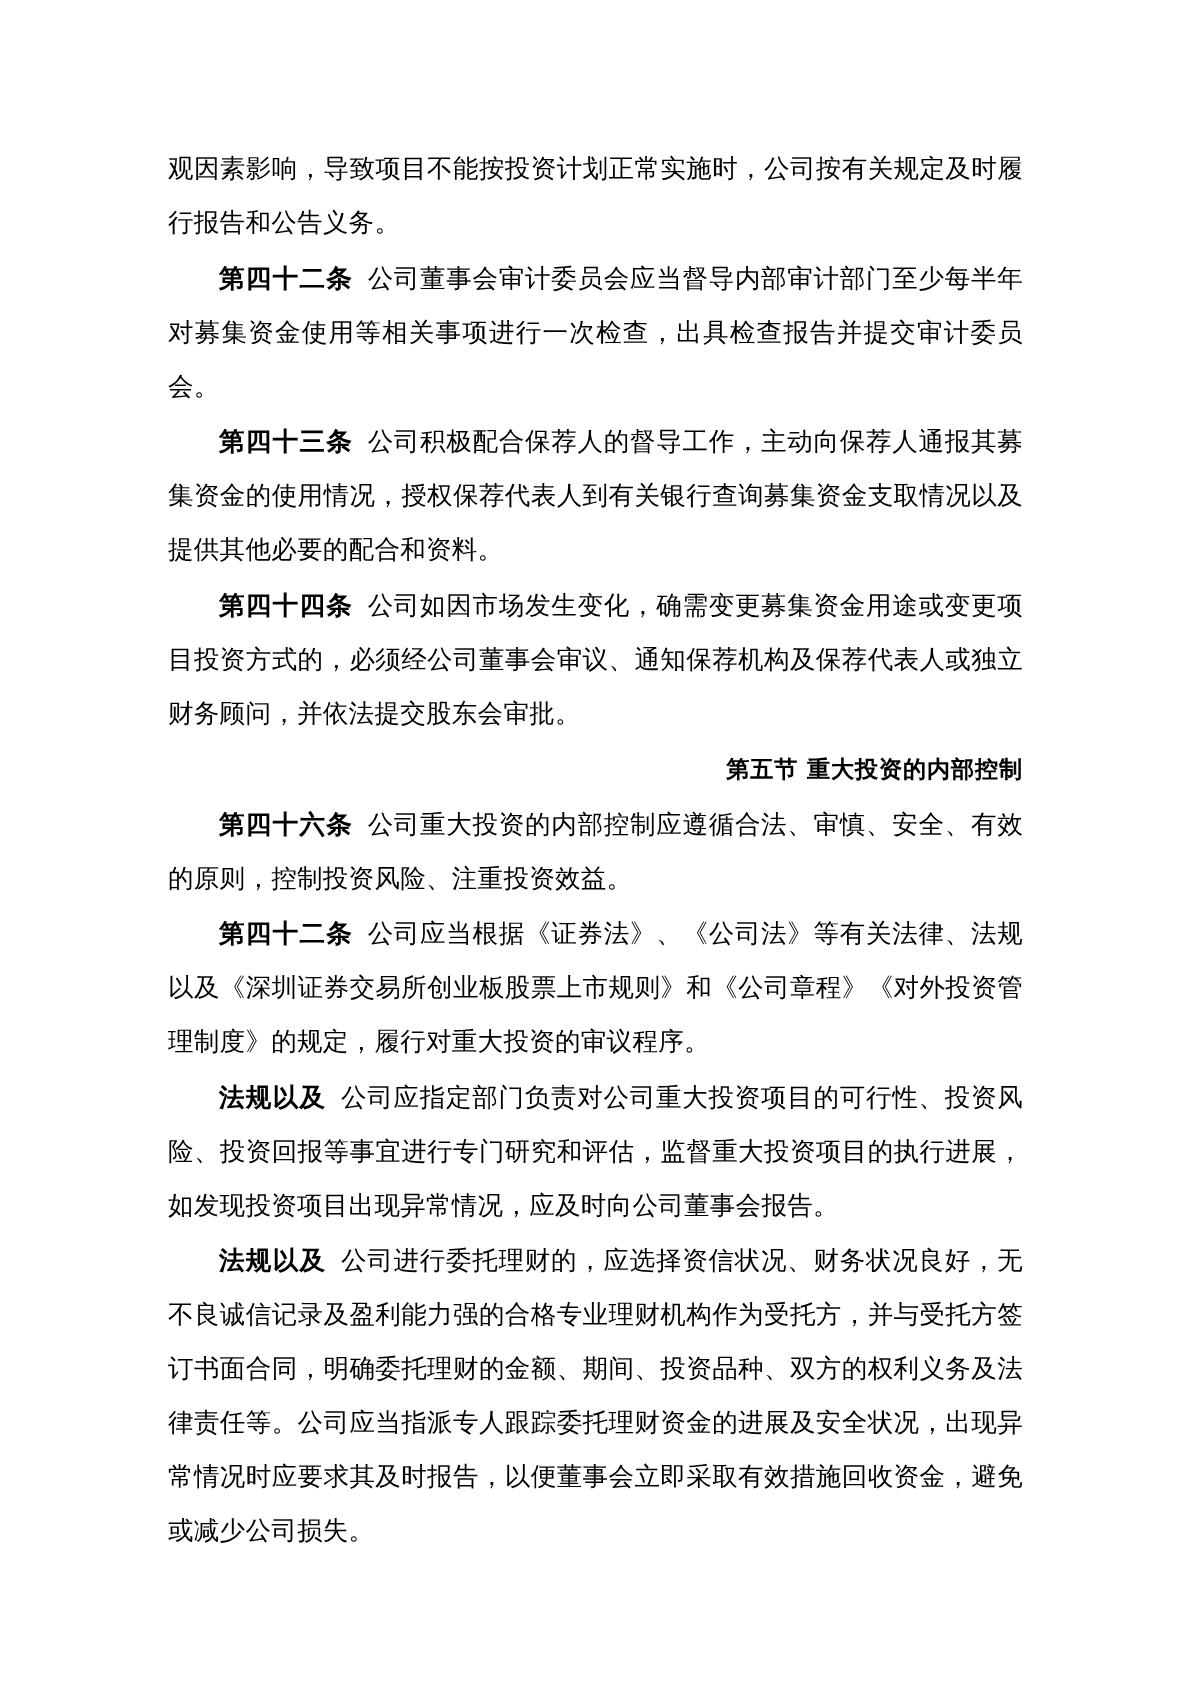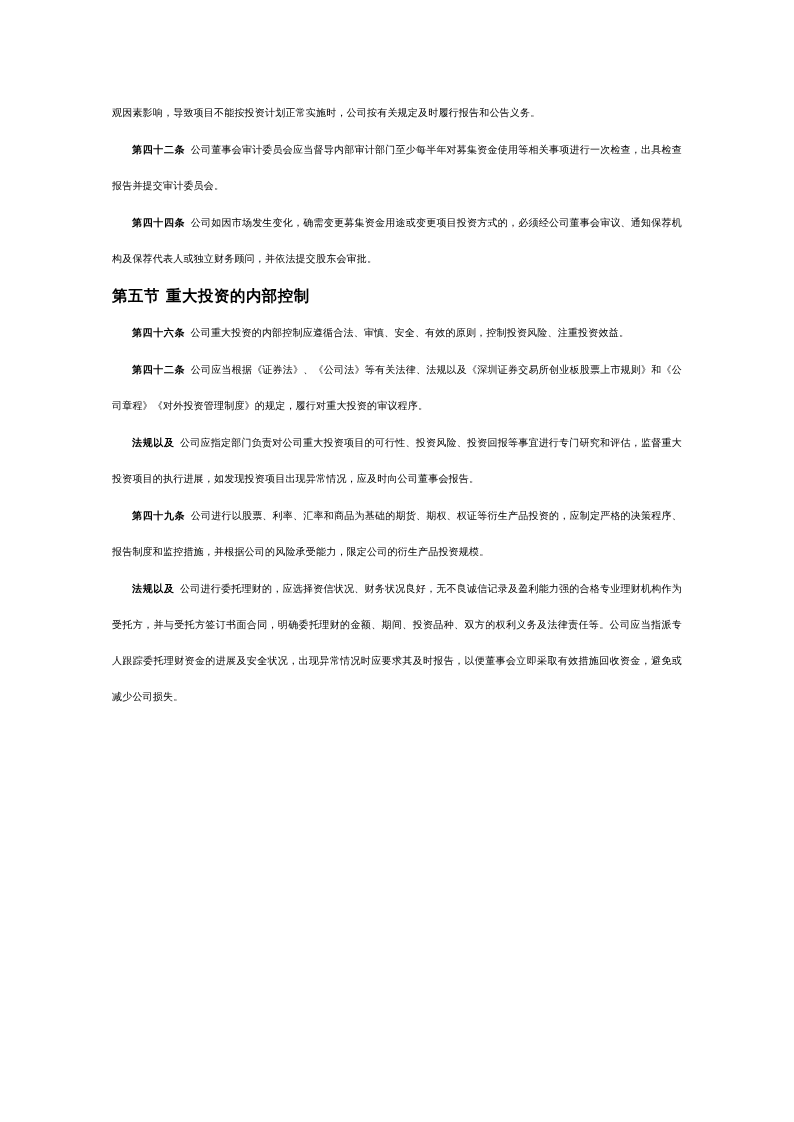--- a/index.html
+++ b/index.html
@@ -19,21 +19,21 @@
     height: 1122px;
     box-sizing: border-box;
     padding: 95px 112px 0 112px;
     background: #ffffff;
   }
   .doc-body {
     width: 100%;
   }
   p.para {
     margin: 0 0 1px 0;
-    font-size: 10px;
+    font-size: 17px;
     line-height: 36px;
     text-align: justify;
     text-justify: inter-ideograph;
     letter-spacing: 0.2px;
   }
   p.para.indent {
     text-indent: 2em;
   }
   .art-num {
     font-weight: bold;
@@ -41,60 +41,60 @@
   }
   .art-gap {
     display: inline-block;
     width: 0.55em;
   }
   h2.section-heading {
     margin: 0 0 1px 0;
     font-size: 15.4px;
     line-height: 36px;
     font-weight: bold;
-    text-align: left;
+    text-align: right;
     letter-spacing: 0.6px;
   }
 </style>
 </head>
 <body>
 
 <div class="page">
   <div class="doc-body">
 
     <p class="para">
       <span>观因素影响，导致项目不能按投资计划正常实施时，公司按有关规定及时履行报告和公告义务。</span>
     </p>
 
     <p class="para indent">
       <span class="art-num">第四十二条</span><span class="art-gap"></span><span>公司董事会审计委员会应当督导内部审计部门至少每半年对募集资金使用等相关事项进行一次检查，出具检查报告并提交审计委员会。</span>
     </p>
 
+    <p class="para indent">
+      <span class="art-num">第四十三条</span><span class="art-gap"></span><span>公司积极配合保荐人的督导工作，主动向保荐人通报其募集资金的使用情况，授权保荐代表人到有关银行查询募集资金支取情况以及提供其他必要的配合和资料。</span>
+    </p>
 
     <p class="para indent">
       <span class="art-num">第四十四条</span><span class="art-gap"></span><span>公司如因市场发生变化，确需变更募集资金用途或变更项目投资方式的，必须经公司董事会审议、通知保荐机构及保荐代表人或独立财务顾问，并依法提交股东会审批。</span>
     </p>
 
 
     <h2 class="section-heading">第五节  重大投资的内部控制</h2>
 
     <p class="para indent">
       <span class="art-num">第四十六条</span><span class="art-gap"></span><span>公司重大投资的内部控制应遵循合法、审慎、安全、有效的原则，控制投资风险、注重投资效益。</span>
     </p>
 
     <p class="para indent">
       <span class="art-num">第四十二条</span><span class="art-gap"></span><span>公司应当根据《证券法》、《公司法》等有关法律、法规以及《深圳证券交易所创业板股票上市规则》和《公司章程》《对外投资管理制度》的规定，履行对重大投资的审议程序。</span>
     </p>
 
     <p class="para indent">
       <span class="art-num">法规以及</span><span class="art-gap"></span><span>公司应指定部门负责对公司重大投资项目的可行性、投资风险、投资回报等事宜进行专门研究和评估，监督重大投资项目的执行进展，如发现投资项目出现异常情况，应及时向公司董事会报告。</span>
     </p>
 
-    <p class="para indent">
-      <span class="art-num">第四十九条</span><span class="art-gap"></span><span>公司进行以股票、利率、汇率和商品为基础的期货、期权、权证等衍生产品投资的，应制定严格的决策程序、报告制度和监控措施，并根据公司的风险承受能力，限定公司的衍生产品投资规模。</span>
-    </p>
 
     <p class="para indent">
       <span class="art-num">法规以及</span><span class="art-gap"></span><span>公司进行委托理财的，应选择资信状况、财务状况良好，无不良诚信记录及盈利能力强的合格专业理财机构作为受托方，并与受托方签订书面合同，明确委托理财的金额、期间、投资品种、双方的权利义务及法律责任等。公司应当指派专人跟踪委托理财资金的进展及安全状况，出现异常情况时应要求其及时报告，以便董事会立即采取有效措施回收资金，避免或减少公司损失。</span>
     </p>
 
   </div>
 </div>
 
 </body></html>

